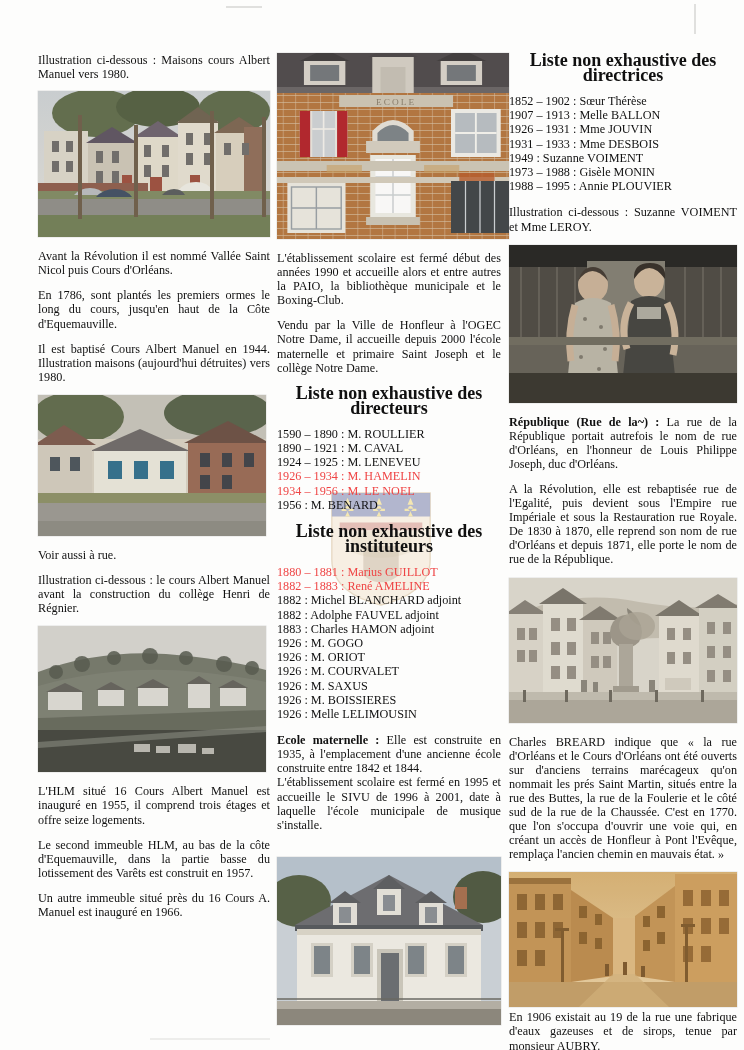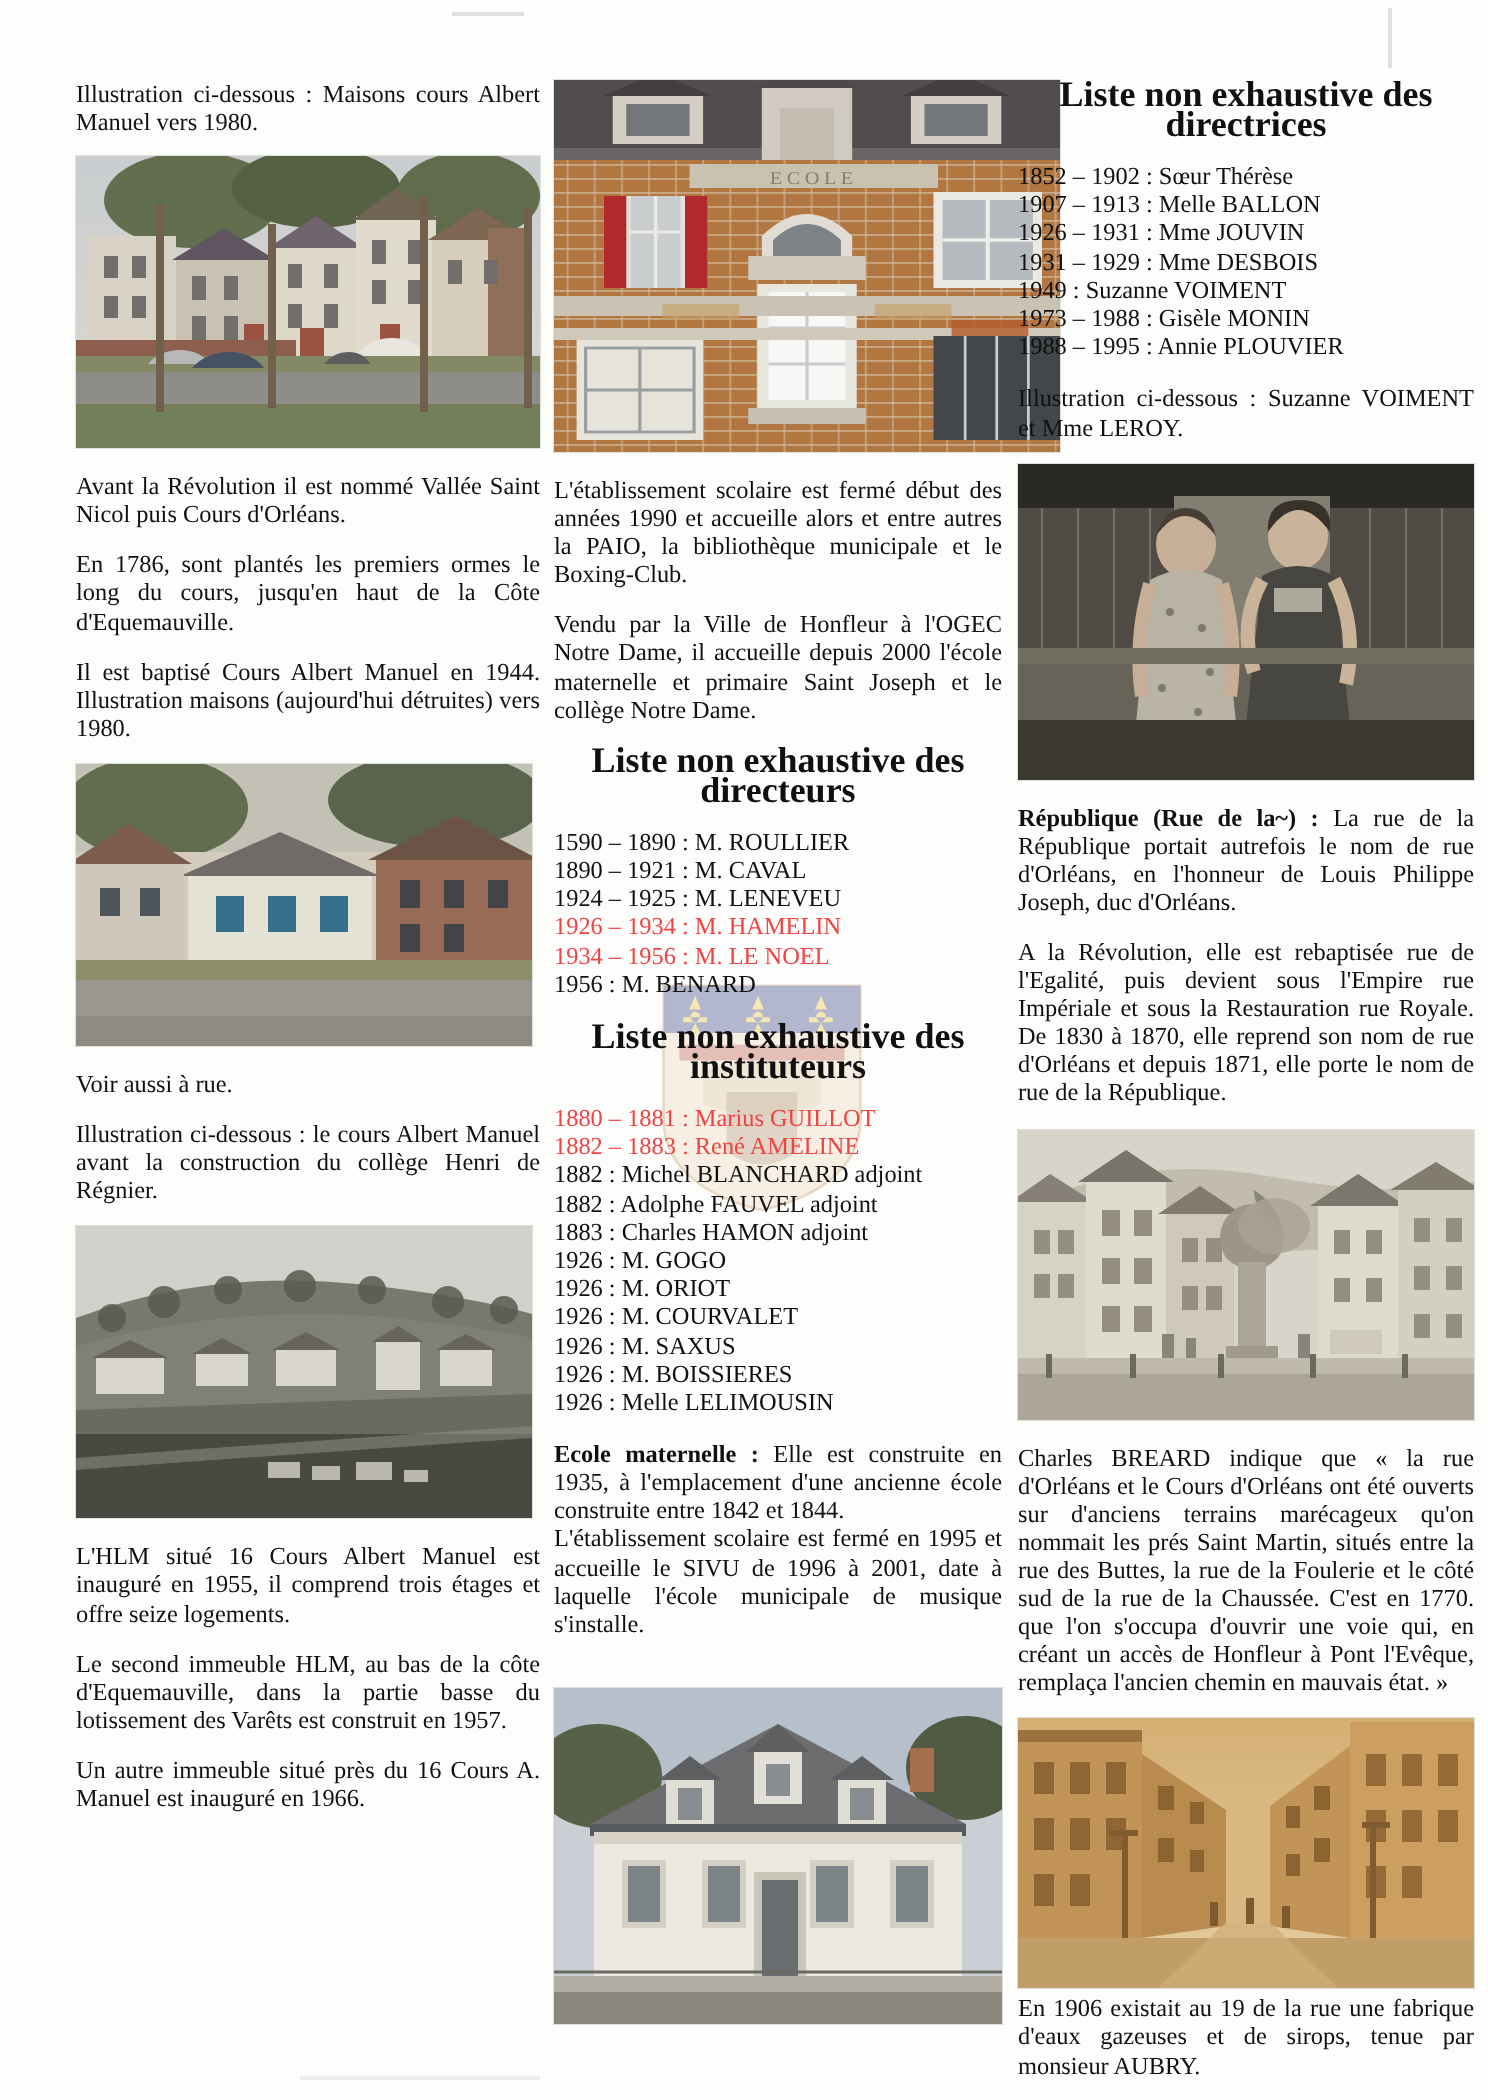--- a/index.html
+++ b/index.html
@@ -39,21 +39,21 @@
     top: 487px;
     width: 118px;
     height: 120px;
     opacity: 0.42;
     pointer-events: none;
   }
 
   
   .col {
     position: absolute;
-    top: 40px;
+    top: 53px;
   }
   #col-left   { left: 38px;  width: 232px; }
   #col-mid    { left: 277px; width: 224px; }
   #col-right  { left: 509px; width: 228px; }
 
   p.t {
     margin: 0 0 11px 0;
     font-size: 12.2px;
     line-height: 14.1px;
     text-align: justify;
@@ -283,21 +283,21 @@
     </div>
 
     <p class="t">L'HLM situé 16 Cours Albert Manuel est inauguré en 1955, il comprend trois étages et offre seize logements.</p>
     <p class="t">Le second immeuble HLM, au bas de la côte d'Equemauville, dans la partie basse du lotissement des Varêts est construit en 1957.</p>
     <p class="t">Un autre immeuble situé près du 16 Cours A. Manuel est inauguré en 1966.</p>
   </div>
 
   <div class="col" id="col-mid">
 
 
-    <div class="photo" style="height:186px;width:253px;">
+    <div class="photo" style="height:186px;width:232px;">
       <svg viewBox="0 0 224 186" preserveAspectRatio="none">
         <defs>
           <pattern id="brick" width="12" height="7" patternUnits="userSpaceOnUse">
             <rect width="12" height="7" fill="#b5763f"></rect>
             <rect x="0" y="0" width="12" height="0.9" fill="#d8c3a5" opacity=".7"></rect>
             <rect x="5.6" y="0" width="0.9" height="7" fill="#d8c3a5" opacity=".55"></rect>
           </pattern>
         </defs>
         <rect width="224" height="186" fill="#efeee9"></rect>
 
@@ -459,21 +459,21 @@
     </div>
   </div>
 
   <div class="col" id="col-right">
 
     <h3 class="list-title">Liste non exhaustive des directrices</h3>
     <ul class="entries">
       <li>1852 – 1902 : Sœur Thérèse</li>
       <li>1907 – 1913 : Melle BALLON</li>
       <li>1926 – 1931 : Mme JOUVIN</li>
-      <li>1931 – 1929 : Mme DESBOIS</li>
+      <li>1931 – 1933 : Mme DESBOIS</li>
       <li>1949 : Suzanne VOIMENT</li>
       <li>1973 – 1988 : Gisèle MONIN</li>
       <li>1988 – 1995 : Annie PLOUVIER</li>
     </ul>
 
     <p class="t" style="margin-top:9px">Illustration ci-dessous : Suzanne VOIMENT et Mme LEROY.</p>
 
     <div class="photo" style="height:158px;width:228px;margin-top:4px;">
       <svg viewBox="0 0 228 158" preserveAspectRatio="none">
         <rect width="228" height="158" fill="#6f6a60"></rect>

